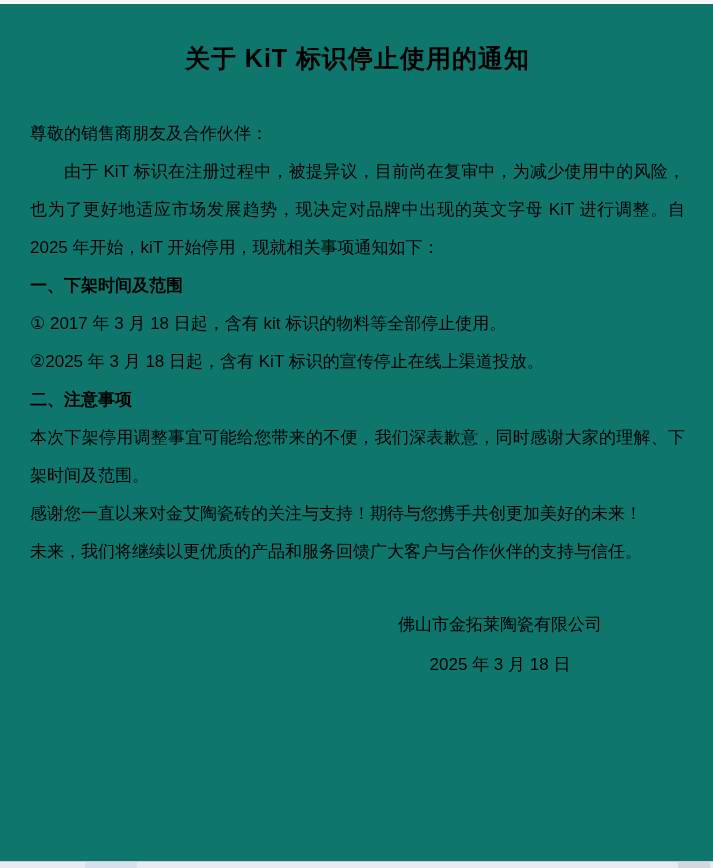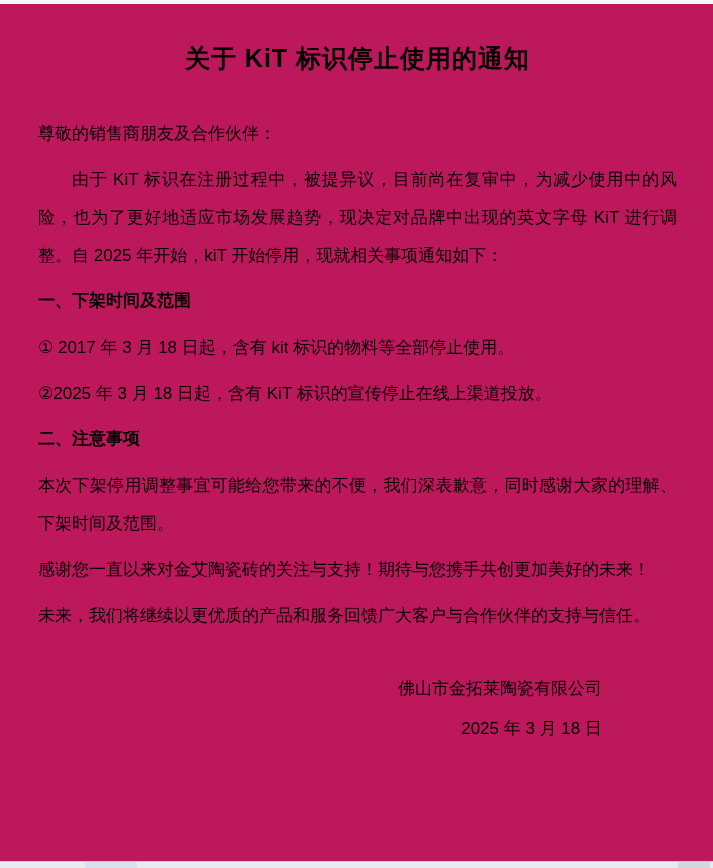--- a/index.html
+++ b/index.html
@@ -1,21 +1,21 @@
 <!DOCTYPE html>
 <html><head>
 <meta charset="utf-8">
 <style>
   * { box-sizing: border-box; }
   html, body { margin: 0; padding: 0; background: #ffffff; }
   .page {
     position: relative;
     width: 713px;
     height: 868px;
-    background: #be185d;
+    background: #0f766e;
     overflow: hidden;
     font-family: "Liberation Sans", "DejaVu Sans", sans-serif;
     color: #000000;
   }
   .top-edge {
     position: absolute; top: 0; left: 0; right: 0;
     height: 4px; background: #f6f7f8;
   }
   .doc {
     position: absolute; top: 0; left: 0; right: 0;
@@ -27,33 +27,33 @@
     font-size: 25px;
     font-weight: 700;
     letter-spacing: 1px;
     color: #000000;
   }
   .body-block {
     margin-top: 40px;
     font-size: 17px;
     line-height: 38px;
   }
-  .body-block p { margin: 8px; text-align: justify; }
+  .body-block p { margin: 0; text-align: justify; }
   .indent { text-indent: 2em; }
-  .heading { font-weight: 700; text-align: right; font-family: Liberation Mono, monospace; }
+  .heading { font-weight: 700; text-align: right; }
   .sig { margin-top: 34px; }
   .sig-inner {
     width: max-content;
     margin-left: auto;
     margin-right: 83px;
     text-align: center;
     font-size: 17px;
     line-height: 40px;
   }
-  .sig-inner div { white-space: nowrap; text-align: right; }
+  .sig-inner div { white-space: nowrap; }
   .bottom-bar {
     position: absolute; left: 0; right: 0; bottom: 0;
     height: 7px;
     background: #e8ecf2;
     border-top: 1px solid #c9cdd5;
   }
   .bottom-bar .seg-highlight {
     position: absolute; left: 85px; top: 0; width: 52px; height: 100%;
     background: #d7e1ee;
   }

